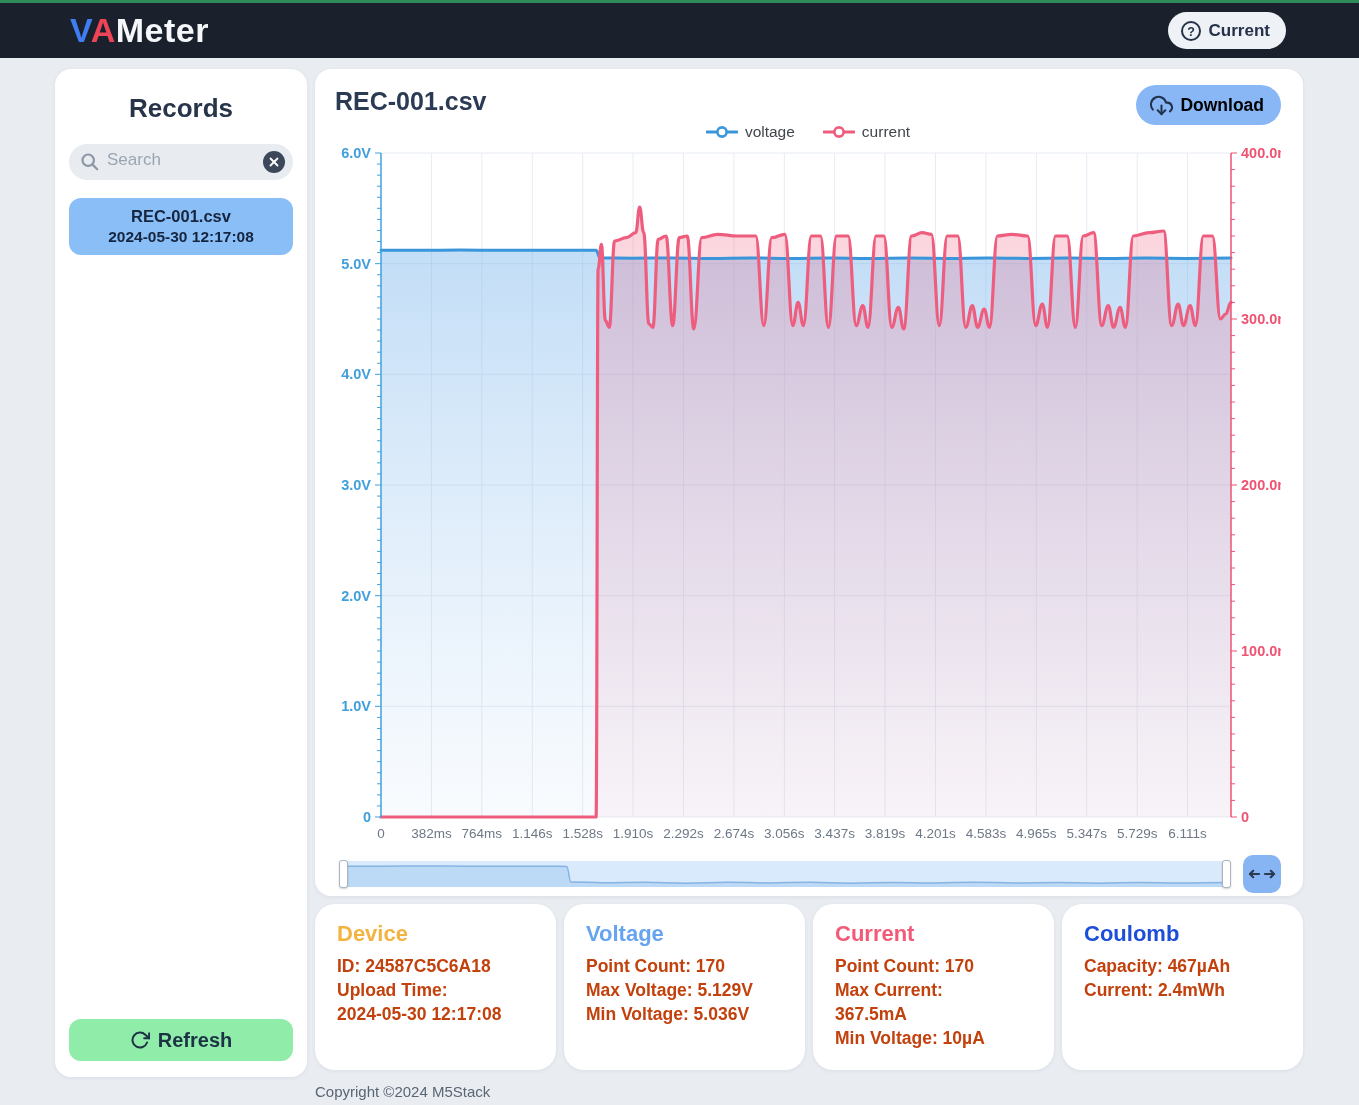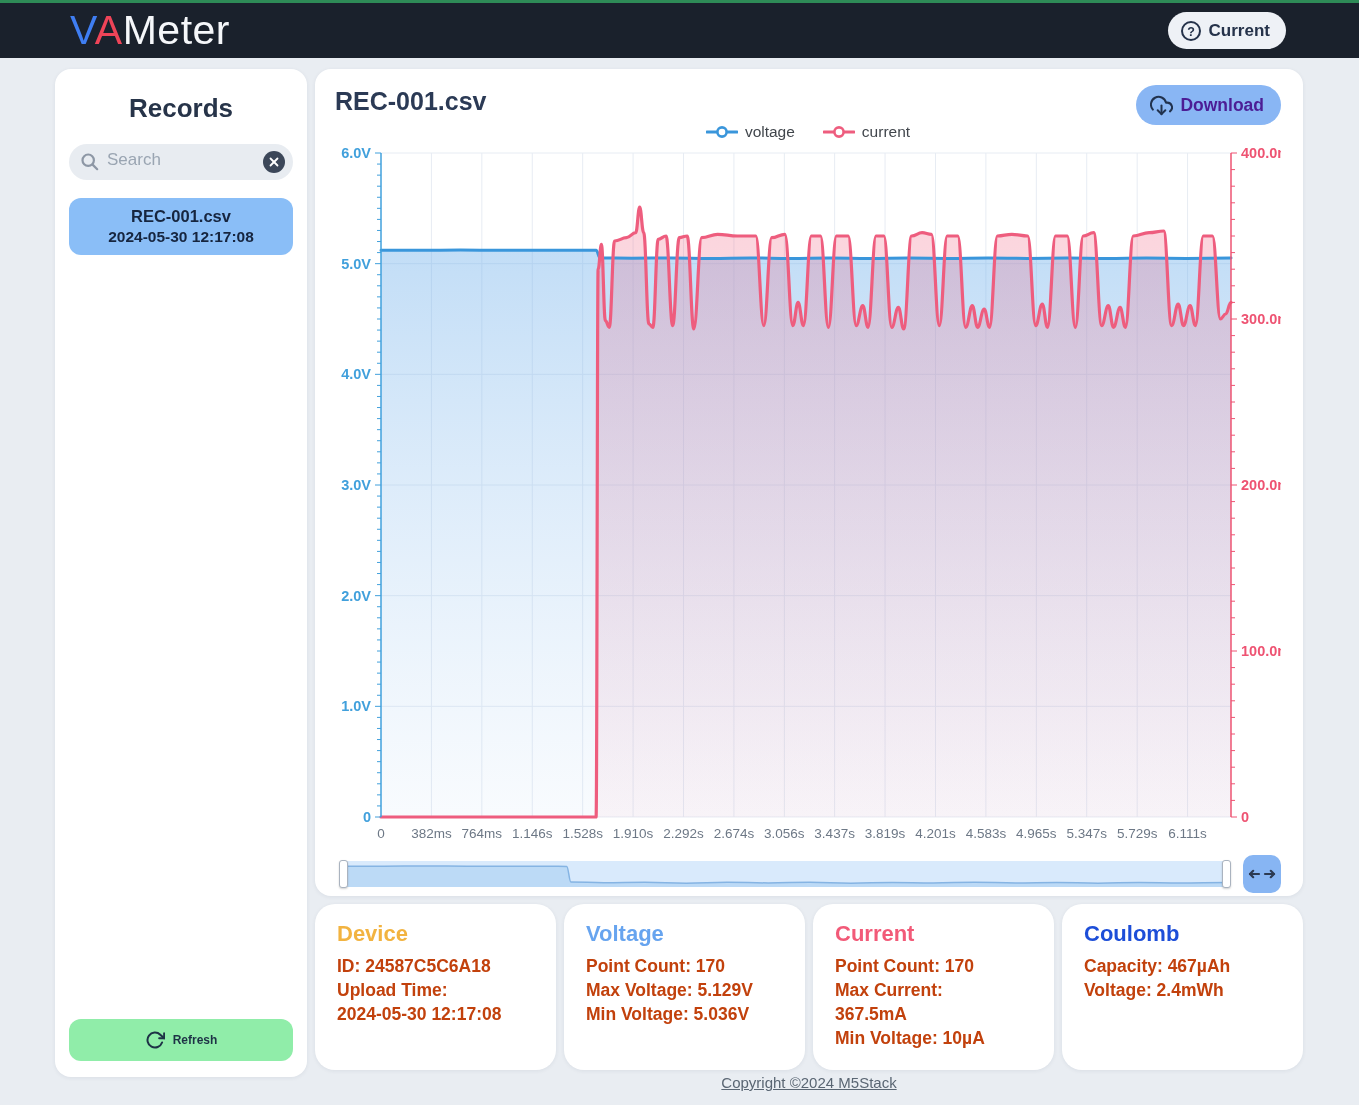--- a/index.html
+++ b/index.html
@@ -10,21 +10,21 @@
     color:#2c3b56;
     overflow:hidden;
   }
   
   .top-strip { height:3px; background:#2e8b57; }
   .navbar {
     height:55px; background:#1a212c;
     display:flex; align-items:center; justify-content:space-between;
     padding:0 73px 0 70px;
   }
-  .logo { font-size:41px; font-weight:400; letter-spacing:.5px; }
+  .logo { font-size:34px; font-weight:700; letter-spacing:.5px; }
   .logo .v { color:#3f7ef2; }
   .logo .a { color:#ee4458; }
   .logo .rest { color:#f5f7fa; }
   .doc-btn {
     display:flex; align-items:center; gap:7px;
     background:#eef1f6; border:none; cursor:pointer;
     height:37px; padding:0 16px 0 12px; border-radius:19px;
     font-family:inherit; font-size:17px; font-weight:700; color:#25324a;
   }
   
@@ -46,31 +46,31 @@
   }
   .record-item {
     background:#8abef7; border-radius:12px; padding:9px 6px; text-align:center;
     color:#16253f; cursor:pointer; flex:none;
   }
   .record-item .rec-name { font-size:16.5px; font-weight:800; }
   .record-item .rec-time { font-size:15.5px; font-weight:700; margin-top:2px; }
   .refresh-btn {
     margin-top:auto; height:42px; border:none; cursor:pointer; border-radius:12px;
     background:#90eda9; display:flex; align-items:center; justify-content:center; gap:8px;
-    font-family:inherit; font-size:12px; font-weight:800; color:#1e3246;
+    font-family:inherit; font-size:20px; font-weight:800; color:#1e3246;
   }
   
   .main { flex:1; display:flex; flex-direction:column; }
   .chart-card { height:827px; padding:16px 22px 13px 20px; }
   .chart-head { display:flex; align-items:flex-start; justify-content:space-between; }
   .chart-title { font-size:25px; font-weight:800; color:#2b3a55; margin-top:2px; }
   .download-btn {
     display:flex; align-items:center; gap:7px; border:none; cursor:pointer;
     background:#89b6f4; height:40px; padding:0 17px 0 14px; border-radius:20px;
-    font-family:inherit; font-size:17.5px; font-weight:800; color:#4c1d95;
+    font-family:inherit; font-size:17.5px; font-weight:800; color:#000000;
   }
   .legend-row { display:flex; justify-content:center; align-items:center; gap:28px; height:26px; margin-top:-6px; }
   .legend-item { display:flex; align-items:center; gap:7px; font-size:15.5px; color:#41464c; cursor:pointer; }
   .chart-box { width:946px; height:700px; }
   .brush-row { display:flex; align-items:center; margin-top:6px; padding-left:8px; }
   .brush-track { position:relative; width:884px; height:26px; background:#d9eafc; border-radius:2px; cursor:grab; }
   .brush-handle {
     position:absolute; top:-1px; width:9px; height:28px; background:#ffffff;
     border:1px solid #aab3bf; border-radius:3px; box-shadow:0 1px 2px rgba(0,0,0,.18); cursor:ew-resize;
   }
@@ -79,21 +79,21 @@
   .pan-btn {
     width:38px; height:38px; margin-left:16px; border:none; cursor:pointer;
     background:#87b5f3; border-radius:10px; display:flex; align-items:center; justify-content:center; flex:none;
   }
   
   .stats-row { display:grid; grid-template-columns:repeat(4,1fr); gap:8px; margin-top:8px; }
   .stat-card { height:166px; padding:17px 22px; border-radius:20px; }
   .stat-title { font-size:22px; font-weight:800; margin-bottom:7px; }
   .stat-lines div { font-size:17.5px; font-weight:800; color:#c2410c; line-height:1.38; }
   
-  .footer { text-align:center; margin-top:4px; font-size:15px; color:#5a6673;text-decoration:underline; }
+  .footer { text-align:left; margin-top:13px; font-size:15px; color:#5a6673; }
 </style>
 </head>
 <body>
 
 <div class="top-strip"></div>
 
 <header class="navbar">
   <div class="logo">
     <span class="v">V</span><span class="a">A</span><span class="rest">Meter</span>
   </div>
@@ -382,20 +382,20 @@
             <div>Point Count: 170</div>
             <div>Max Current:</div>
             <div>367.5mA</div>
             <div>Min Voltage: 10µA</div>
           </div>
       </section>
       <section class="card stat-card">
         <div class="stat-title" style="color: #1d4ed8;">Coulomb</div>
         <div class="stat-lines">
             <div>Capacity: 467µAh</div>
-            <div>Voltage: 2.4mWh</div>
+            <div>Current: 2.4mWh</div>
           </div>
       </section>
     </div>
 
     <div class="footer">Copyright ©2024 M5Stack</div>
   </main>
 </div>
 
 </body></html>

